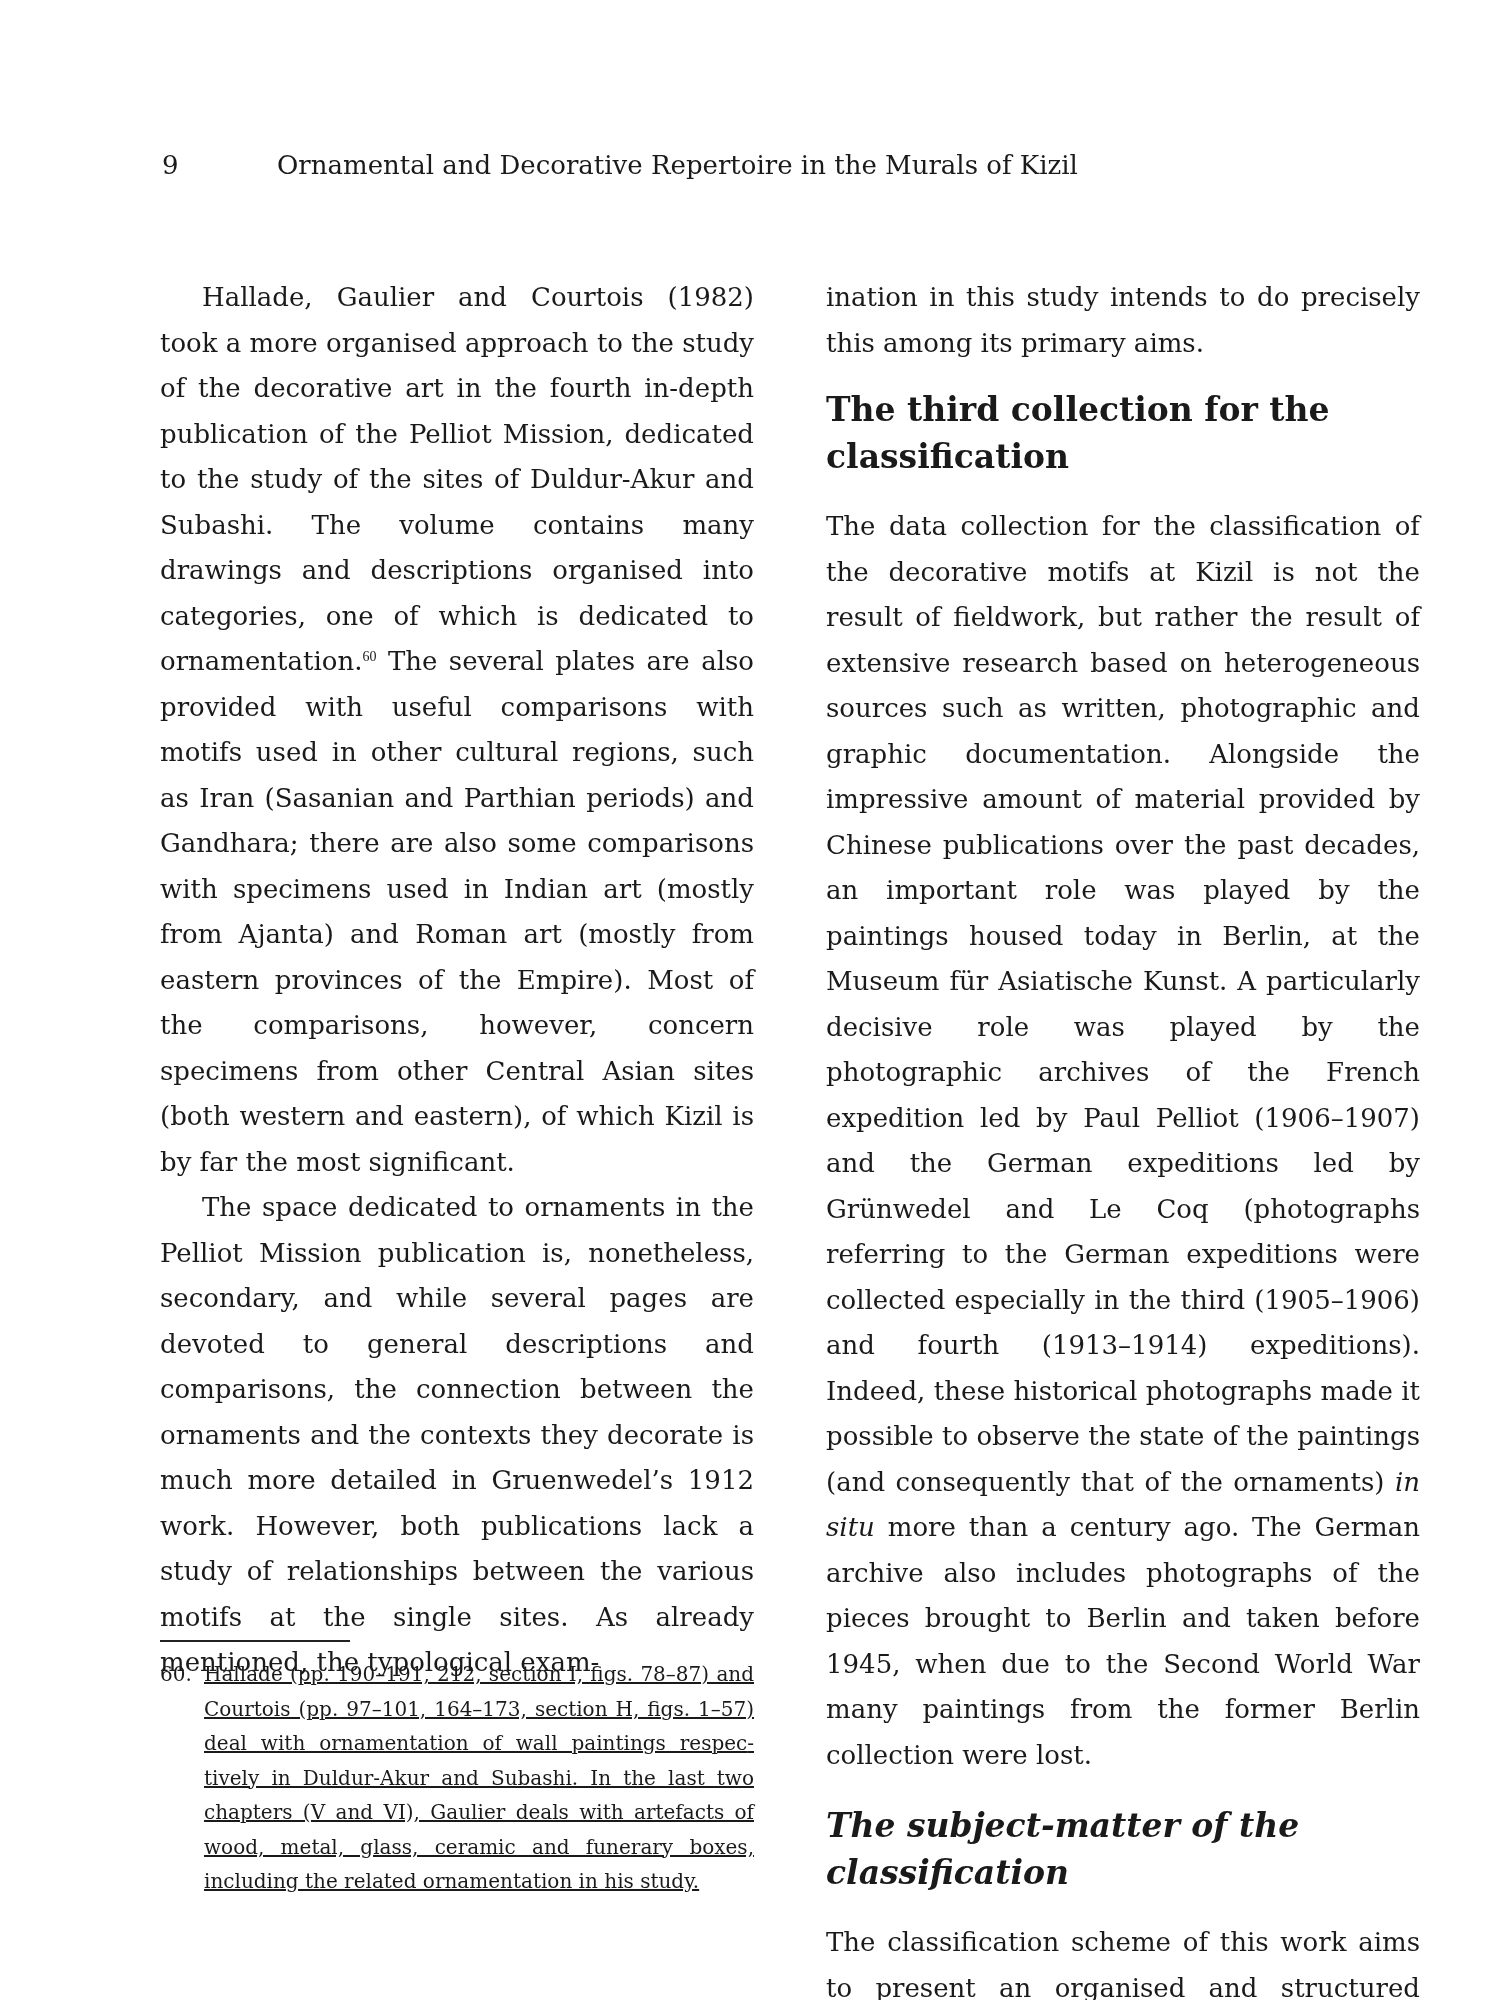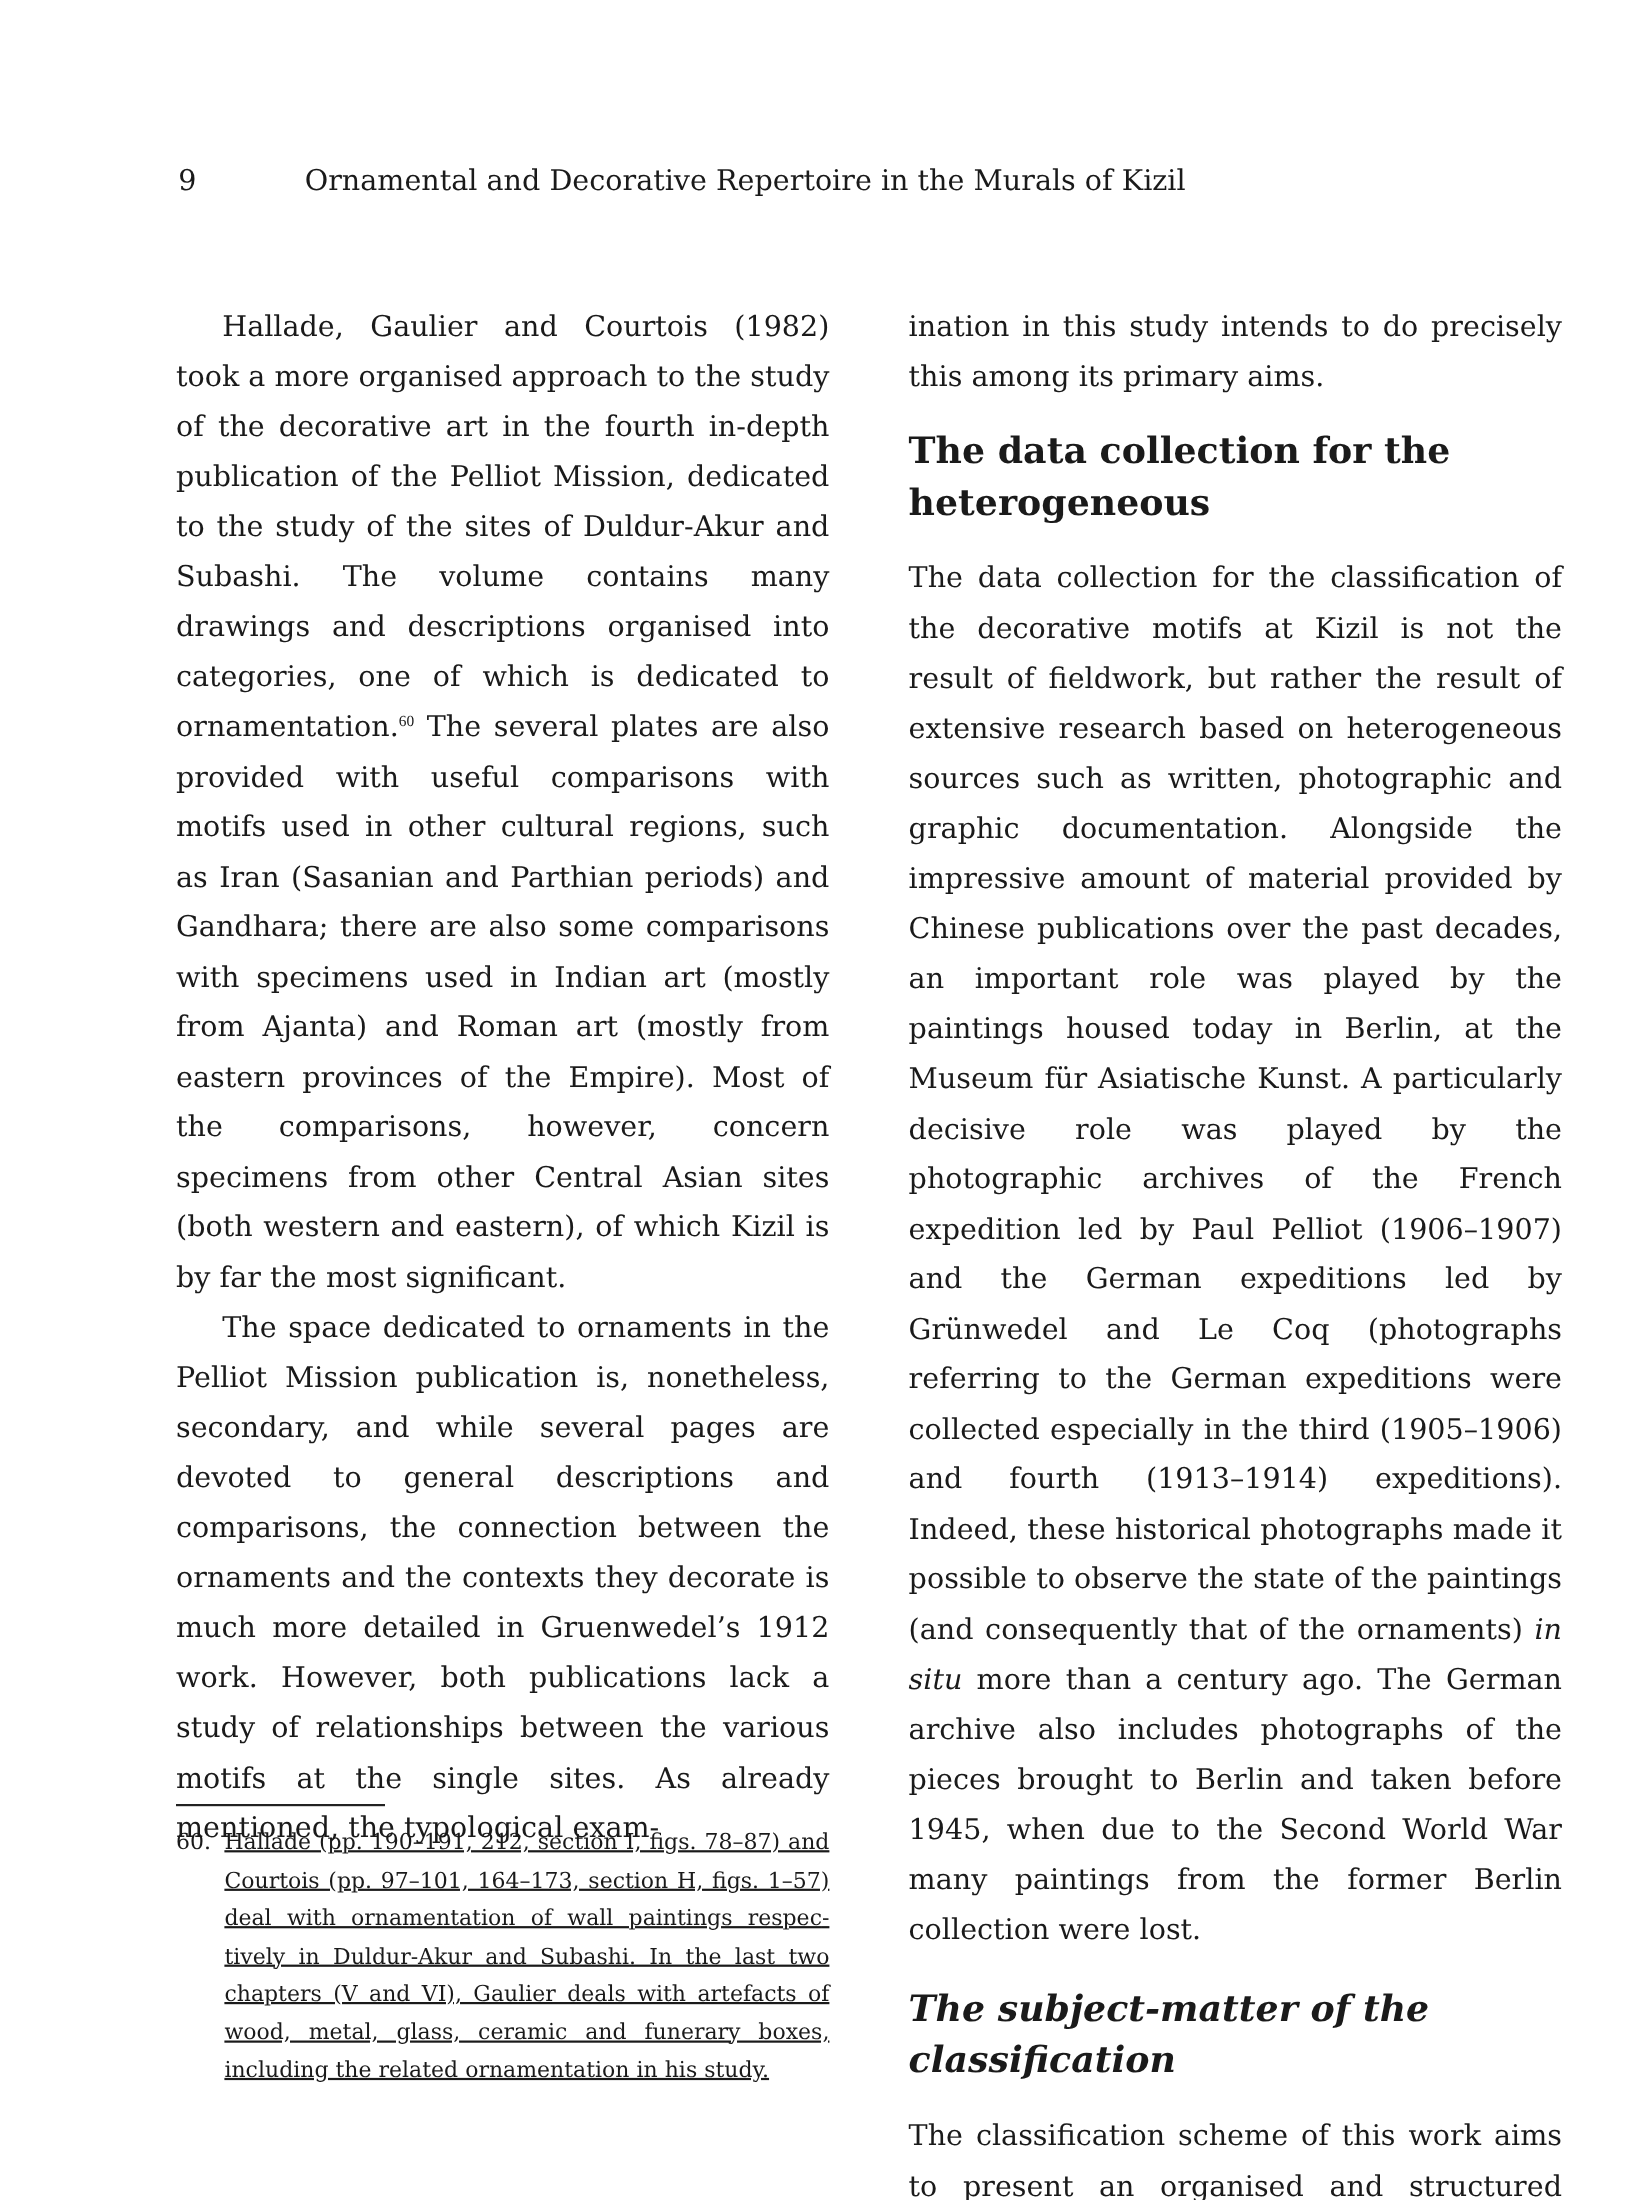--- a/index.html
+++ b/index.html
@@ -32,21 +32,21 @@
     <span class="pno">9</span><span>Ornamental and Decorative Repertoire in the Murals of Kizil</span>
   </div>
 
   <div class="col left">
     <p class="indent"><span>Hallade, Gaulier and Courtois (1982) took a more organised approach to the study of the decorative art in the fourth in-depth publi­cation of the Pelliot Mission, dedicated to the study of the sites of Duldur-Akur and Suba­shi. The volume contains many drawings and descriptions organised into categories, one of which is dedicated to ornamentation.</span><sup>60</sup><span> The several plates are also provided with useful comparisons with motifs used in other cultural regions, such as Iran (Sasanian and Parthian periods) and Gandhara; there are also some comparisons with specimens used in Indian art (mostly from Ajanta) and Roman art (mostly from eastern provinces of the Empire). Most of the comparisons, however, concern specimens from other Central Asian sites (both western and eastern), of which Kizil is by far the most significant.</span></p>
     <p class="indent">The space dedicated to ornaments in the Pelliot Mission publication is, nonetheless, sec­ondary, and while several pages are devoted to general descriptions and comparisons, the connection between the ornaments and the contexts they decorate is much more detailed in Gruenwedel’s 1912 work. However, both publications lack a study of relationships between the various motifs at the single sites. As already mentioned, the typological exam-</p>
   </div>
 
   <div class="col right">
     <p>ination in this study intends to do precisely this among its primary aims.</p>
-    <h2 class="h1">The data collection for the heterogeneous</h2>
+    <h2 class="h1">The third collection for the classification</h2>
     <p><span>The data collection for the classification of the decorative motifs at Kizil is not the result of fieldwork, but rather the result of extensive research based on heterogeneous sources such as written, photographic and graphic docu­mentation. Alongside the impressive amount of material provided by Chinese publications over the past decades, an important role was played by the paintings housed today in Berlin, at the Museum für Asiatische Kunst. A particularly decisive role was played by the photographic archives of the French expedition led by Paul Pelliot (1906–1907) and the German expeditions led by Grünwedel and Le Coq (photographs referring to the German expeditions were collected especially in the third (1905–1906) and fourth (1913–1914) expeditions). Indeed, these historical photographs made it possible to observe the state of the paintings (and con­sequently that of the ornaments) </span><em>in situ</em><span> more than a century ago. The German archive also includes photographs of the pieces brought to Berlin and taken before 1945, when due to the Second World War many paintings from the former Berlin collection were lost.</span></p>
     <h2 class="h2">The subject-matter of the classification</h2>
     <p>The classification scheme of this work aims to present an organised and structured analysis</p>
   </div>
 
   <div class="fn-rule"></div>
 
   <div class="footnote">
     <span class="num">60.</span>
     <div class="txt">Hallade (pp. 190–191, 212, section I, figs. 78–87) and Courtois (pp. 97–101, 164–173, section H, figs. 1–57) deal with ornamentation of wall paintings respec­tively in Duldur-Akur and Subashi. In the last two chapters (V and VI), Gaulier deals with artefacts of wood, metal, glass, ceramic and funerary boxes, including the related ornamentation in his study.</div>

